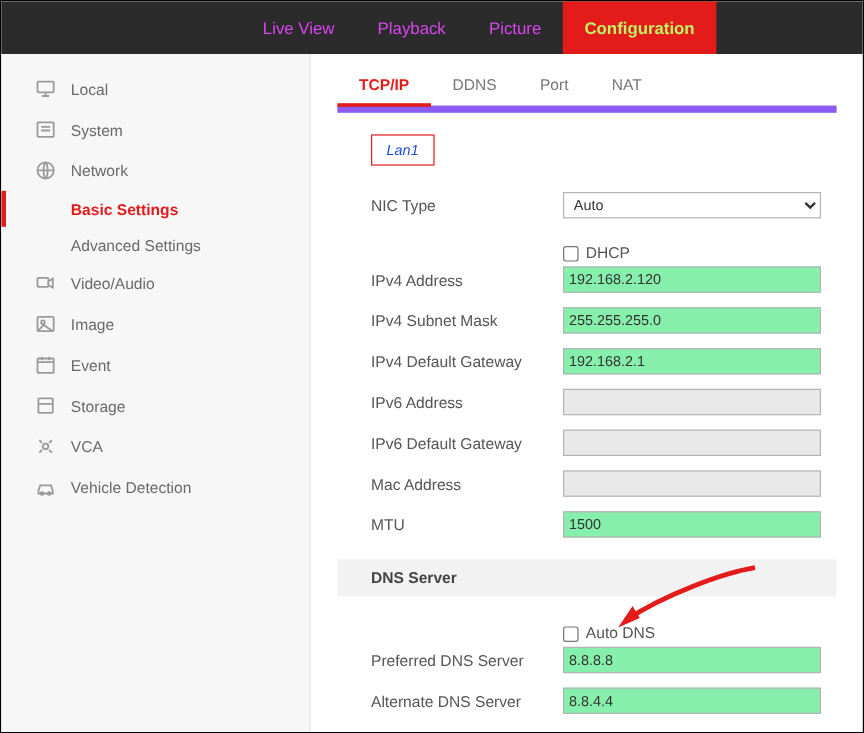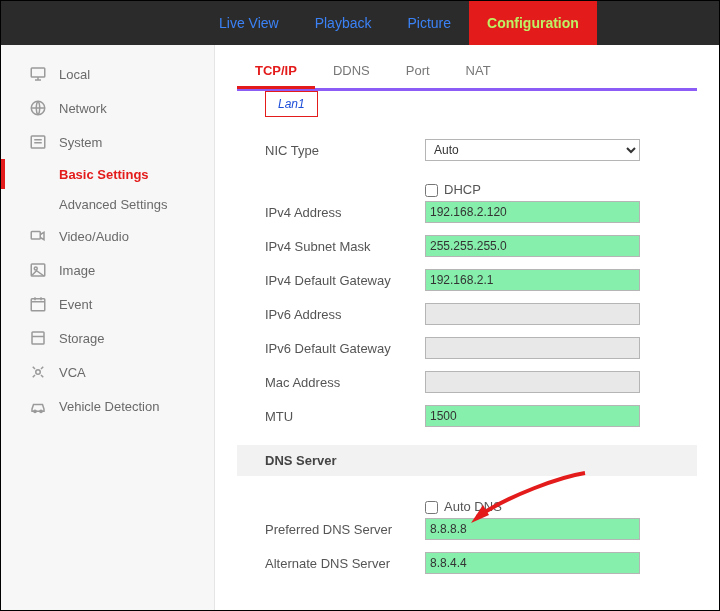--- a/index.html
+++ b/index.html
@@ -1,29 +1,29 @@
 <!DOCTYPE html>
 <html><head>
 <meta charset="utf-8">
 <style>
   * { box-sizing: border-box; margin: 0; padding: 0; }
   body { font-family: Arial, Helvetica, sans-serif; font-size: 13px; color: #555; background: #fff; }
   .app { width: 720px; height: 611px; border: 1px solid #000; display: flex; flex-direction: column; overflow: hidden; }
   .topbar { background: #2b2b2b; height: 44px; display: flex; align-items: stretch; padding-left: 200px; }
-  .topbar-item { color: #3b82f6; font-size: 14px; padding: 0 18px; display: flex; align-items: center; cursor: pointer; }
+  .topbar-item { color: #d946ef; font-size: 14px; padding: 0 18px; display: flex; align-items: center; cursor: pointer; }
   .topbar-item.active { background: #e31b1b; color: #bef264; font-weight: bold; }
   .main { flex: 1; display: flex; overflow: hidden; }
-  .sidebar { width: 214px; background: #f7f7f7; border-right: 1px solid #e5e5e5; padding-top: 12px; }
+  .sidebar { width: 258px; background: #f7f7f7; border-right: 1px solid #e5e5e5; padding-top: 12px; }
   .side-item { display: flex; align-items: center; height: 34px; padding-left: 28px; color: #6a6a6a; cursor: pointer; font-size: 13px; }
   .side-item .icon { width: 18px; height: 18px; margin-right: 12px; display: inline-flex; align-items: center; justify-content: center; }
   .side-sub { padding-left: 58px; height: 30px; display: flex; align-items: center; color: #6a6a6a; cursor: pointer; font-size: 13px; text-align: center; }
   .side-sub.active { color: #e31b1b; font-weight: bold; position: relative; }
   .side-sub.active::before { content: ""; position: absolute; left: 0; top: 0; bottom: 0; width: 4px; background: #e31b1b; }
   .content { flex: 1; padding: 10px 22px 20px 22px; overflow: auto; }
-  .tabs { display: flex; border-bottom: 3px solid #8b5cf6; }
+  .tabs { display: flex; border-bottom: 6px solid #8b5cf6; margin-bottom: 18px; }
   .tab { padding: 8px 18px; color: #777; cursor: pointer; font-size: 13px; }
   .tab.active { color: #e31b1b; font-weight: bold; border-bottom: 3px solid #e31b1b; margin-bottom: -1px; }
   .subtab-wrap { padding-left: 28px; margin-bottom: 18px; }
   .subtab { display: inline-block; border: 1px solid #e31b1b; color: #1d4ed8; padding: 5px 12px; font-size: 12px; font-style: italic; }
   .form { padding-left: 28px; }
   .row { display: flex; align-items: center; height: 30px; margin-bottom: 4px; }
   .row label { width: 160px; color: #555; font-size: 13px; }
   .row .control { width: 215px; }
   .control select, .control input[type=text] { width: 100%; height: 22px; border: 1px solid #b5b5b5; padding: 0 4px; font-size: 12px; color: #333; background: #86efac; }
   .control input[disabled] { background: #e8e8e8; color: #888; }
@@ -55,34 +55,34 @@
           <svg width="18" height="18" viewBox="0 0 24 24" fill="none" stroke="#9a9a9a" stroke-width="2">
               <rect x="3" y="4" width="18" height="12" rx="1"></rect>
               <path d="M8 20h8M12 16v4"></path>
             </svg>
         </span>
         <span>Local</span>
       </div>
       <div class="side-item">
         <span class="icon">
           <svg width="18" height="18" viewBox="0 0 24 24" fill="none" stroke="#9a9a9a" stroke-width="2">
+              <rect x="3" y="4" width="18" height="16" rx="1"></rect>
+              <path d="M7 9h10M7 13h10"></path>
+            </svg>
+        </span>
+        <span>System</span>
+      </div>
+      <div class="side-item">
+        <span class="icon">
+          <svg width="18" height="18" viewBox="0 0 24 24" fill="none" stroke="#9a9a9a" stroke-width="2">
               <circle cx="12" cy="12" r="9"></circle>
               <path d="M3 12h18M12 3c3 3 3 15 0 18M12 3c-3 3-3 15 0 18"></path>
             </svg>
         </span>
         <span>Network</span>
-      </div>
-      <div class="side-item">
-        <span class="icon">
-          <svg width="18" height="18" viewBox="0 0 24 24" fill="none" stroke="#9a9a9a" stroke-width="2">
-              <rect x="3" y="4" width="18" height="16" rx="1"></rect>
-              <path d="M7 9h10M7 13h10"></path>
-            </svg>
-        </span>
-        <span>System</span>
       </div>
       <div class="side-sub active">Basic Settings</div>
       <div class="side-sub">Advanced Settings</div>
       <div class="side-item">
         <span class="icon">
           <svg width="18" height="18" viewBox="0 0 24 24" fill="none" stroke="#9a9a9a" stroke-width="2">
               <rect x="3" y="6" width="12" height="10" rx="1"></rect>
               <path d="M15 10l5-3v10l-5-3"></path>
             </svg>
         </span>

